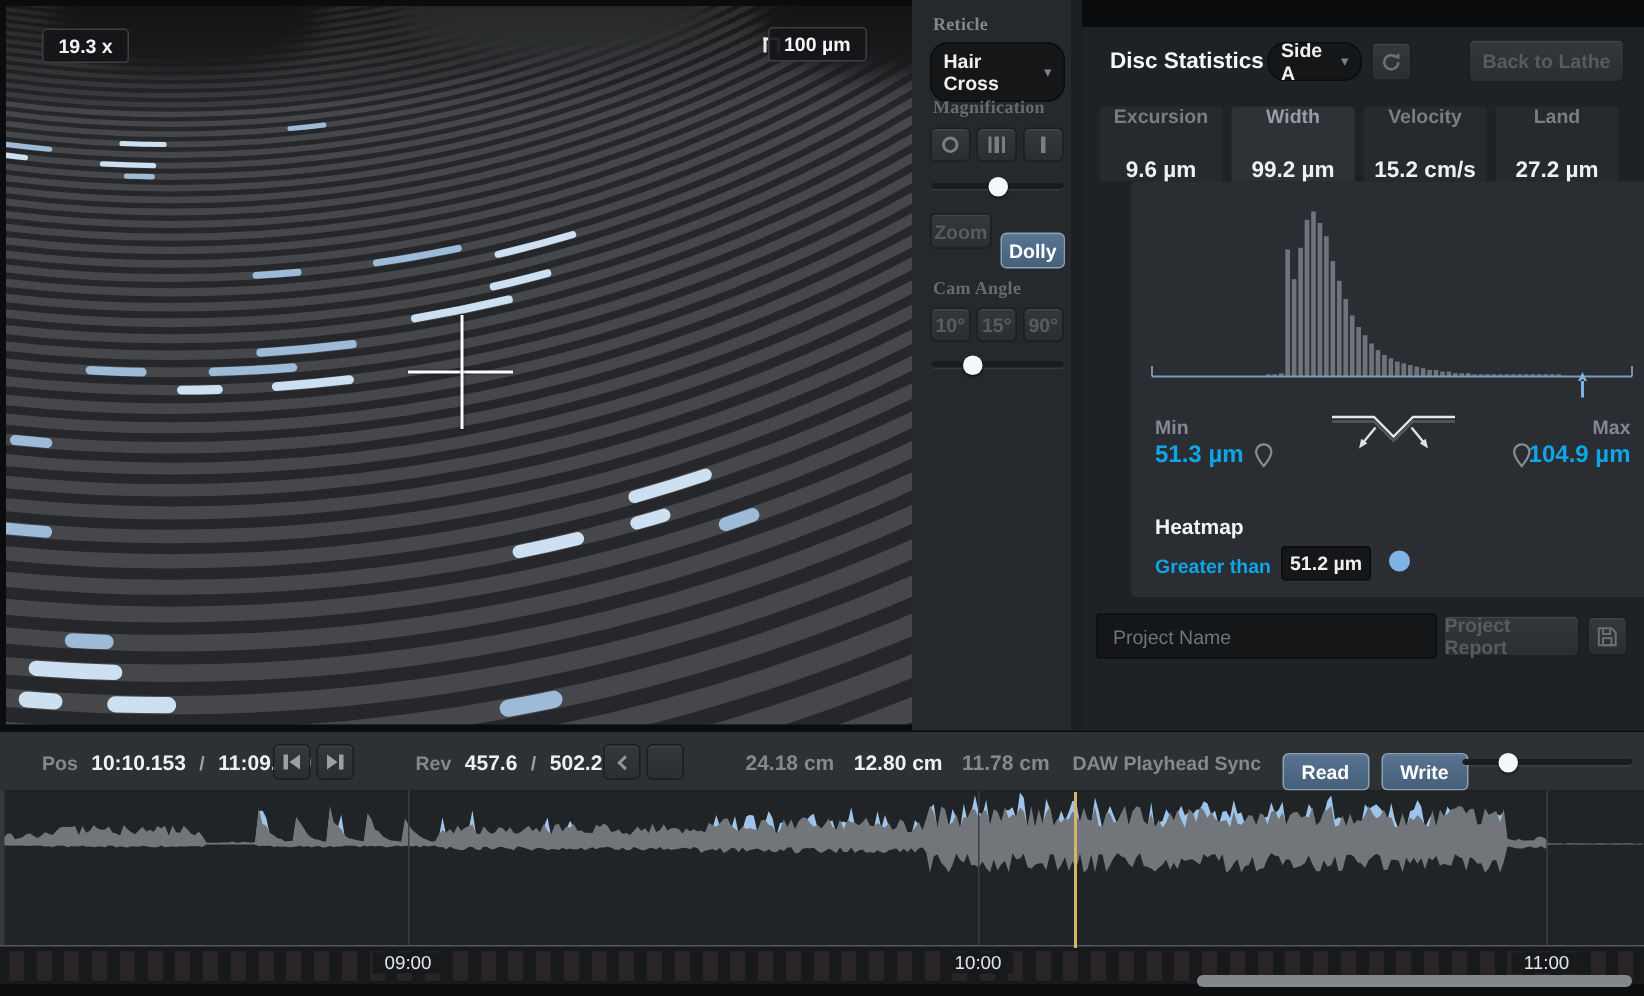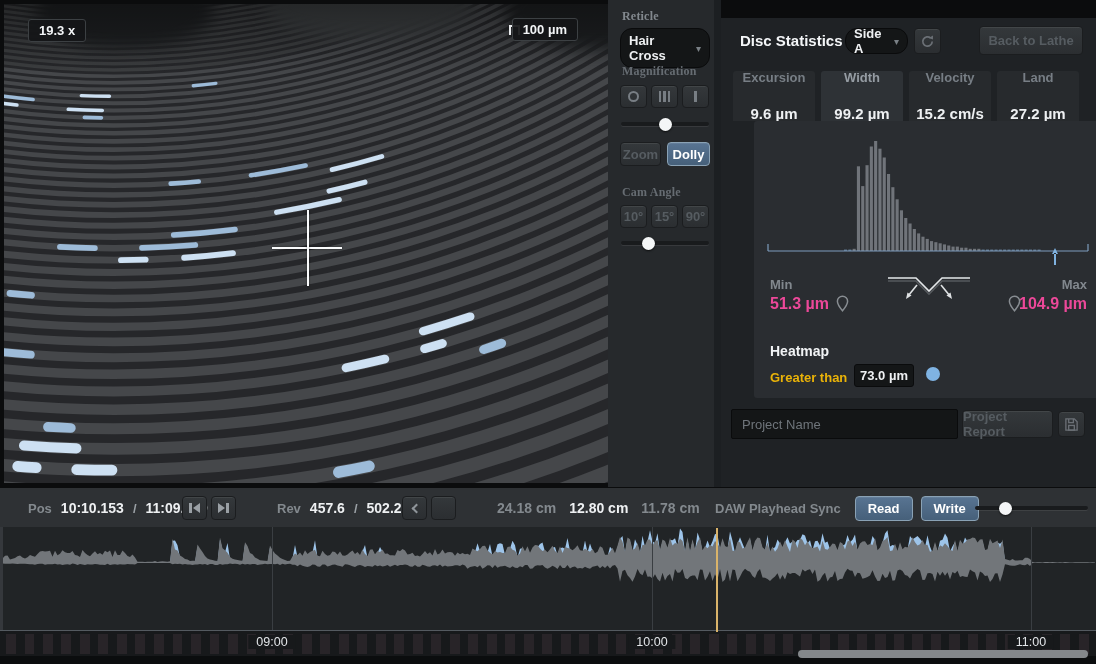--- a/index.html
+++ b/index.html
@@ -35,21 +35,21 @@
   }
   .caret { font-size:10px; color:#7a8086; margin-left:6px; }
   .btn {
     display:inline-flex; align-items:center; justify-content:center;
     background:linear-gradient(#34383b,#2b2e31); border:1px solid #1b1d1f;
     border-radius:4px; color:#9aa0a5; font-size:13px; font-weight:bold; cursor:pointer;
     box-shadow:inset 0 1px 0 #ffffff12;
   }
   .btn.disabled { color:#565c61; }
   .btn.active {
-    background:linear-gradient(#587492,#46607a); border:1px solid #8aa2b5; color:#fff;
+    background:linear-gradient(#587492,#46607a); border:1px solid #8aa2b5; color:#fff;margin-top:13px;
   }
   .icon-btn { width:27px; height:23px; }
   .slider { position:relative; height:12px; }
   .slider .track { position:absolute; left:0; right:0; top:4px; height:4px; background:#191b1d; border-radius:2px; box-shadow:0 1px 0 #ffffff14; }
   .slider .handle { position:absolute; top:0; width:13px; height:13px; border-radius:50%; background:#f4f6f7; box-shadow:0 1px 2px #000a; cursor:pointer; }
   .mag-circle { width:11px; height:11px; border:2px solid #787e84; border-radius:50%; display:inline-block; }
   .bars3 { display:inline-flex; gap:2px; }
   .bars3 i, .bar1 i { display:block; width:2.5px; height:11px; background:#787e84; }
   
   .right { position:absolute; left:721px; top:0; width:375px; height:487px; background:#1f2225;margin-top:18px; }
@@ -60,24 +60,24 @@
   .back-btn { position:absolute; left:258px; top:0; width:104px; height:29px; }
   .tabs { position:absolute; left:12px; top:53px; display:flex; gap:6px; }
   .tab { width:82px; height:50px; background:#272a2d; border-radius:3px 3px 0 0; cursor:pointer;
     display:flex; flex-direction:column; align-items:center; justify-content:center; gap:20px; }
   .tab .t-label { font-size:13px; font-weight:bold; color:#777e85; }
   .tab .t-value { font-size:15px; font-weight:bold; color:#eef0f2; }
   .tab.selected { background:#2e3236; }
   .tab.selected .t-label { color:#959ca3; }
   .stats-panel { position:absolute; left:33px; top:103px; width:349px; height:277px; background:#2a2d31; border-radius:3px; }
   .mm-label { position:absolute; font-size:13px; font-weight:bold; color:#82888e; }
-  .mm-value { position:absolute; font-size:16px; font-weight:bold; color:#ec4899; }
+  .mm-value { position:absolute; font-size:16px; font-weight:bold; color:#0ea5e9; }
   .pin { position:absolute; }
   .hm-title { position:absolute; left:16px; top:222px; font-size:14px; font-weight:bold; color:#f2f4f6; }
-  .hm-cond { position:absolute; left:16px; top:249px; font-size:13px; font-weight:bold; color:#eab308; }
+  .hm-cond { position:absolute; left:16px; top:249px; font-size:13px; font-weight:bold; color:#0ea5e9; }
   .hm-box { position:absolute; left:100px; top:243px; width:60px; height:23px; background:#141617; border:1px solid #0a0b0c;
     border-radius:3px; color:#eef0f2; font-size:13px; font-weight:bold; display:flex; align-items:center; justify-content:center; cursor:text; }
   .hm-dot { position:absolute; left:172px; top:246px; width:14px; height:14px; border-radius:50%; cursor:pointer; }
   .project-row { position:absolute; left:0; top:391px; width:100%; }
   .proj-input { position:absolute; left:10px; top:0; width:227px; height:30px; background:#141617; border:1px solid #0a0b0c;
     border-radius:2px; color:#d8dadc; font-size:13px; padding:0 10px; font-family:inherit; }
   .proj-input::placeholder { color:#6f757b; }
   .report-btn { position:absolute; left:241px; top:1px; width:91px; height:28px; }
   .save-btn { position:absolute; left:337px; top:2px; width:27px; height:26px; }
   
@@ -347,21 +347,21 @@
       </svg>
 
       <svg class="pin" style="left:254px;top:174px" width="13" height="17" viewBox="0 0 12 16">
         <path d="M6 1.2 C3.2 1.2 1.2 3.3 1.2 5.8 C1.2 9 6 14.8 6 14.8 C6 14.8 10.8 9 10.8 5.8 C10.8 3.3 8.8 1.2 6 1.2 Z" stroke="#888d92" stroke-width="1.4" fill="none"></path>
       </svg>
       <div class="mm-label" style="right:16px;top:156px">Max</div>
       <div class="mm-value" style="right:16px;top:174px">104.9 µm</div>
 
       <div class="hm-title">Heatmap</div>
       <div class="hm-cond">Greater than</div>
-      <div class="hm-box">73.0 µm</div>
+      <div class="hm-box">51.2 µm</div>
       <div class="hm-dot" id="hm-dot" style="background: rgb(127, 179, 227);"></div>
     </div>
 
     <div class="project-row">
       <input class="proj-input" type="text" placeholder="Project Name" style="">
       <div class="btn disabled report-btn">Project Report</div>
       <div class="btn save-btn">
         <svg width="15" height="15" viewBox="0 0 16 16">
           <path d="M2 2 H11 L14 5 V14 H2 Z" stroke="#6b7076" stroke-width="1.4" fill="none"></path>
           <path d="M5 2 V6 H10 V2" stroke="#6b7076" stroke-width="1.4" fill="none"></path>

